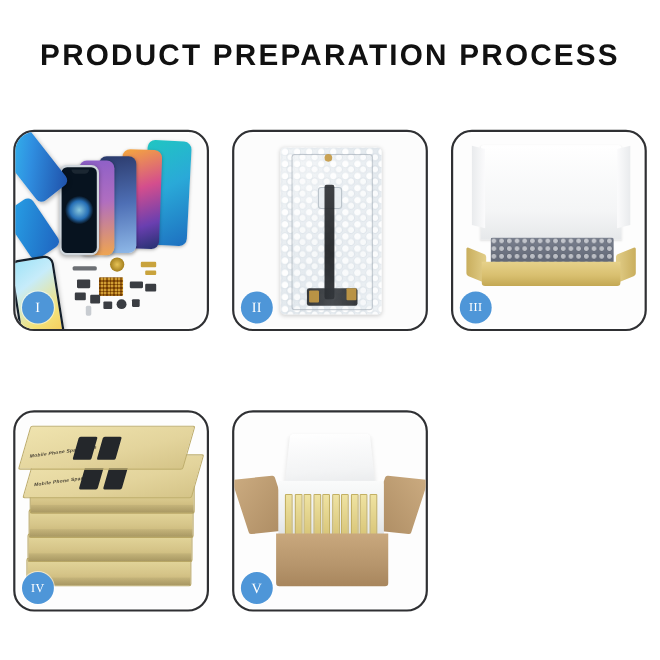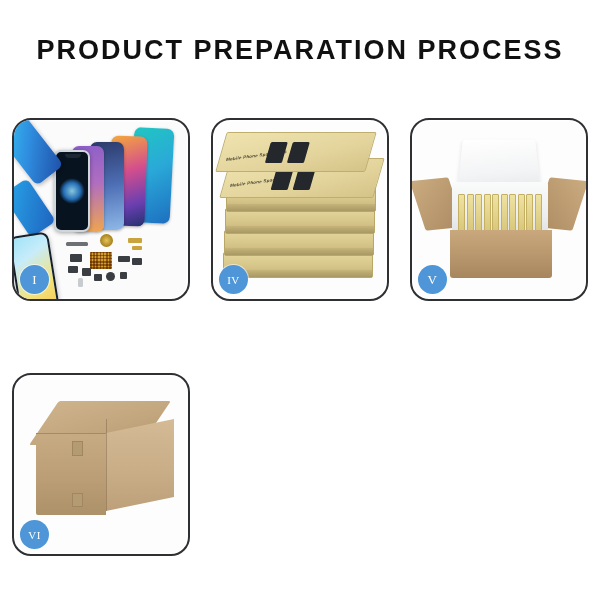--- a/index.html
+++ b/index.html
@@ -242,21 +242,45 @@
           <div class="chip" style="left:40px;top:40px;width:9px;height:9px;border-radius:50%;"></div>
           <div class="chip" style="left:52px;top:24px;width:12px;height:6px;"></div>
           <div class="chip" style="left:66px;top:26px;width:10px;height:7px;"></div>
           <div class="chip" style="left:54px;top:40px;width:7px;height:7px;"></div>
           <div class="part" style="left:12px;top:46px;width:5px;height:9px;background:#c8ccd1;"></div>
         </div>
         <div class="badge">I</div>
       </div>
     </div>
 
-
+    <div class="panel p2">
+      <div class="scene">
+        <div class="bag">
+          <div class="bag-inner"></div>
+          <div class="flexblob"></div>
+          <div class="flexcable"></div>
+          <div class="flexfoot"></div>
+          <div class="goldtab" style="left:26px;top:130px;"></div>
+          <div class="goldtab" style="left:60px;top:128px;"></div>
+          <div class="goldtab" style="left:40px;top:6px;width:7px;height:7px;border-radius:50%;"></div>
+        </div>
+        <div class="badge">II</div>
+      </div>
+    </div>
+
+    <div class="panel p3">
+      <div class="scene">
+        <div class="box3-lid"></div>
+        <div class="box3-bubble"></div>
+        <div class="box3-lf"></div>
+        <div class="box3-rf"></div>
+        <div class="box3-front"></div>
+        <div class="badge sm">III</div>
+      </div>
+    </div>
 
     <div class="panel p4">
       <div class="scene">
         <div class="stack">
           <div class="sbox" style="left:4px;top:118px;">
               <div class="edge"></div>
             </div>
           <div class="sbox" style="left:5px;top:96px;">
               <div class="edge"></div>
             </div>
@@ -297,27 +321,15 @@
           <div class="ybar"></div>
           <div class="ybar"></div>
           <div class="ybar"></div>
           <div class="ybar"></div>
         </div>
         <div class="carton"></div>
         <div class="badge">V</div>
       </div>
     </div>
 
-    <div class="panel p6">
-      <div class="scene">
-        <div class="c6-top"></div>
-        <div class="c6-left"></div>
-        <div class="c6-right"></div>
-        <div class="c6-seam" style="left:22px;top:58px;width:70px;height:1.2px;"></div>
-        <div class="c6-seam" style="left:92px;top:44px;width:1.2px;height:92px;"></div>
-        <div class="c6-tape" style="left:58px;top:66px;width:9px;height:13px;"></div>
-        <div class="c6-tape" style="left:58px;top:118px;width:9px;height:12px;"></div>
-        <div class="badge sm">VI</div>
-      </div>
-    </div>
 
   </div>
 </div>
 
 </body></html>

